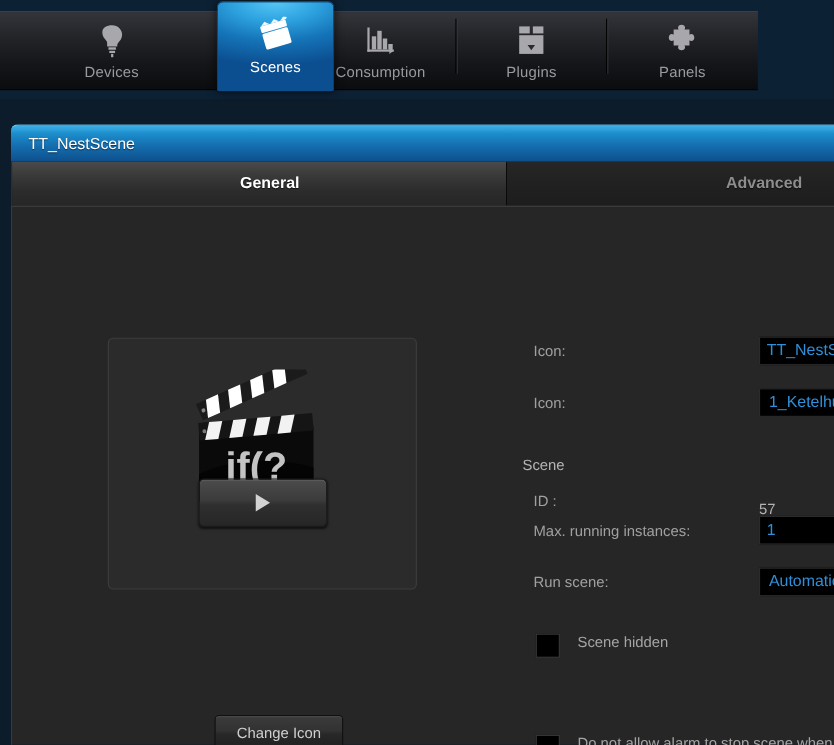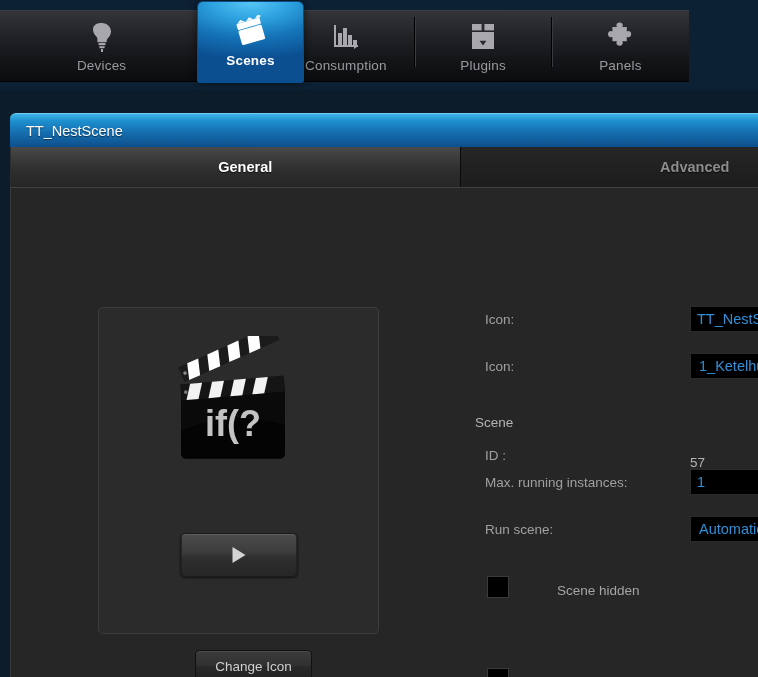--- a/index.html
+++ b/index.html
@@ -62,21 +62,21 @@
     padding-top: 12px;
     background:
       radial-gradient(ellipse 120% 70% at 50% 0%, #56c6f5 0%, #2ea3e0 30%, #1574b8 62%, #0b4f91 100%);
     border-radius: 6px 6px 3px 3px;
     border: 1px solid #0d4c86;
     border-bottom: none;
     z-index: 5;
     box-shadow: 0 0 8px rgba(0,0,0,.6);
   }
   .nav-item.active::before { display: none; }
-  .nav-item.active .nav-label { color: #fff; font-weight: bold; }
+  .nav-item.active .nav-label { color: #fff; font-weight: normal; }
 
   
   .window {
     position: absolute; left: 10px; top: 113px;
     width: 900px; height: 564px;
   }
   .titlebar {
     position: relative;
     height: 34px;
     background: linear-gradient(180deg, #3fb3e8 0%, #1d8ecd 22%, #156fb0 55%, #0e4f8c 100%);
@@ -120,21 +120,21 @@
     position: relative;
     height: 490px;
     background: #262626;
     border-left: 1px solid #3a3a3a;
     border-top: 1px solid #404040;
   }
 
   
   .icon-card {
     position: absolute; left: 87px; top: 119px;
-    width: 281px; height: 327px;
+    width: 281px; height: 229px;
     background: #2b2b2b;
     border: 1px solid #3d3d3d;
     border-radius: 5px;
     text-decoration: underline;
   }
   .clapper {
     position: absolute; left: 50%; top: 28px;
     transform: translateX(-50%);
     width: 140px; height: 145px;
   }
@@ -208,21 +208,21 @@
     color: #2f8fd8;
     font-size: 14.5px;
     font-family: "Liberation Sans", sans-serif;
     padding: 0 4px;
     outline: none;
   }
   .finput.small { width: 128px; }
 
   .cbrow {
     position: absolute; left: 0;
-    display: flex; align-items: flex-end; gap: 32px;
+    display: flex; align-items: flex-start;
   }
   .cbox {
     width: 22px; height: 22px;
     margin-left: 12px;
     background: #000;
     border: 1px solid #3a3a3a;
     cursor: pointer;
     flex: 0 0 auto;
   }
   .cblabel {

